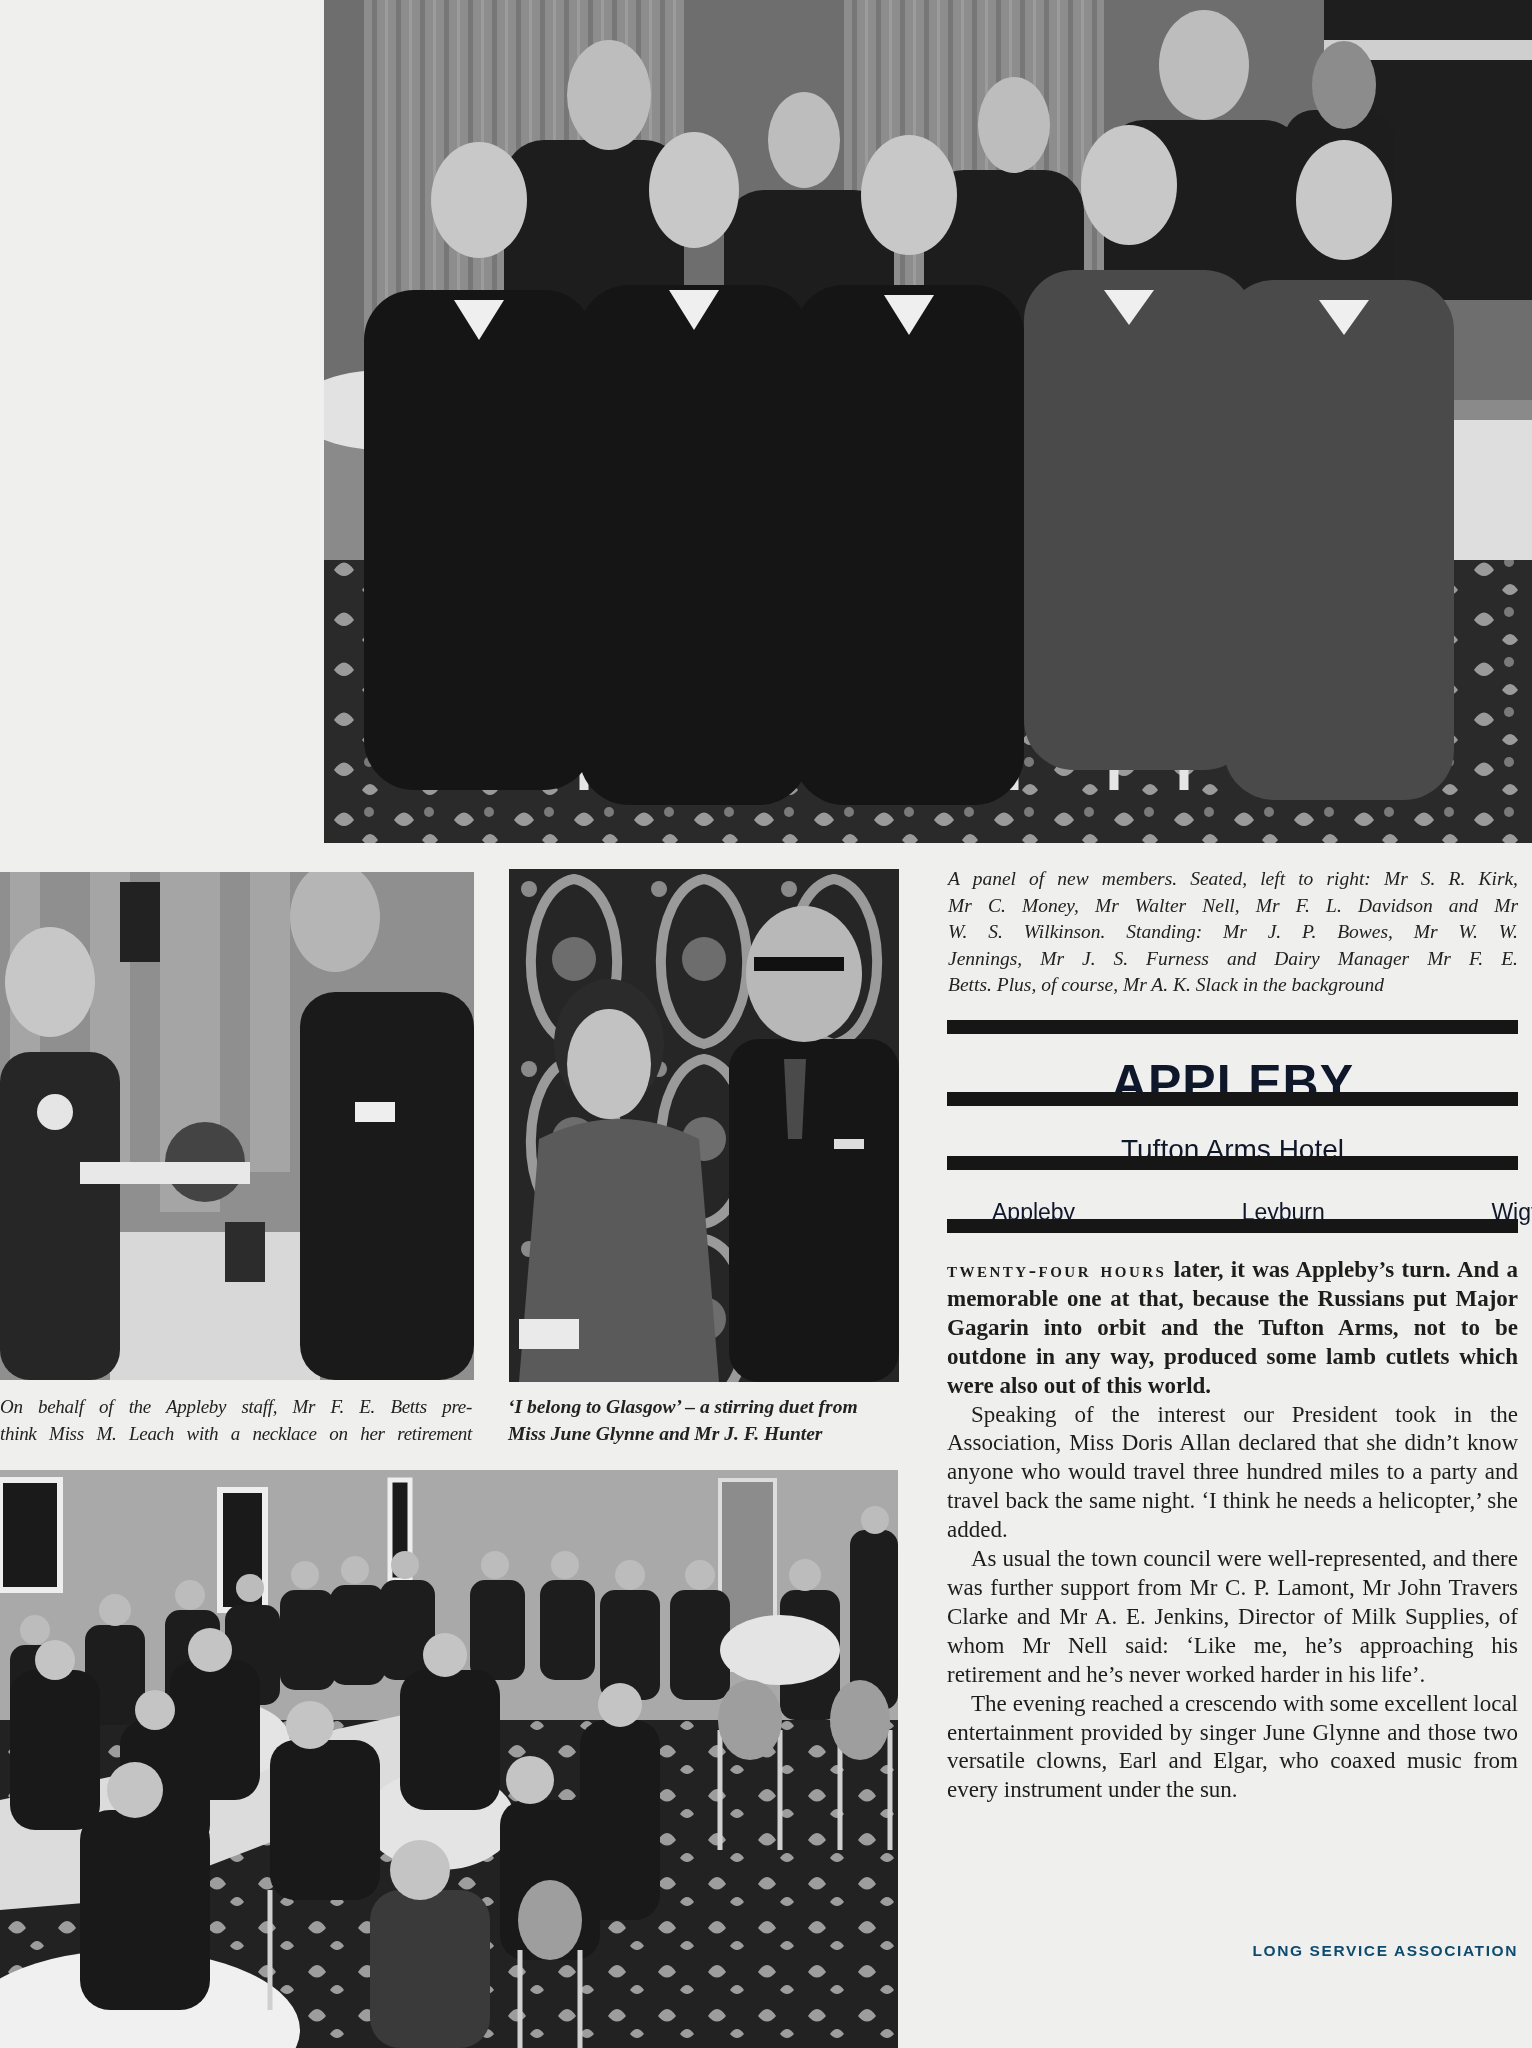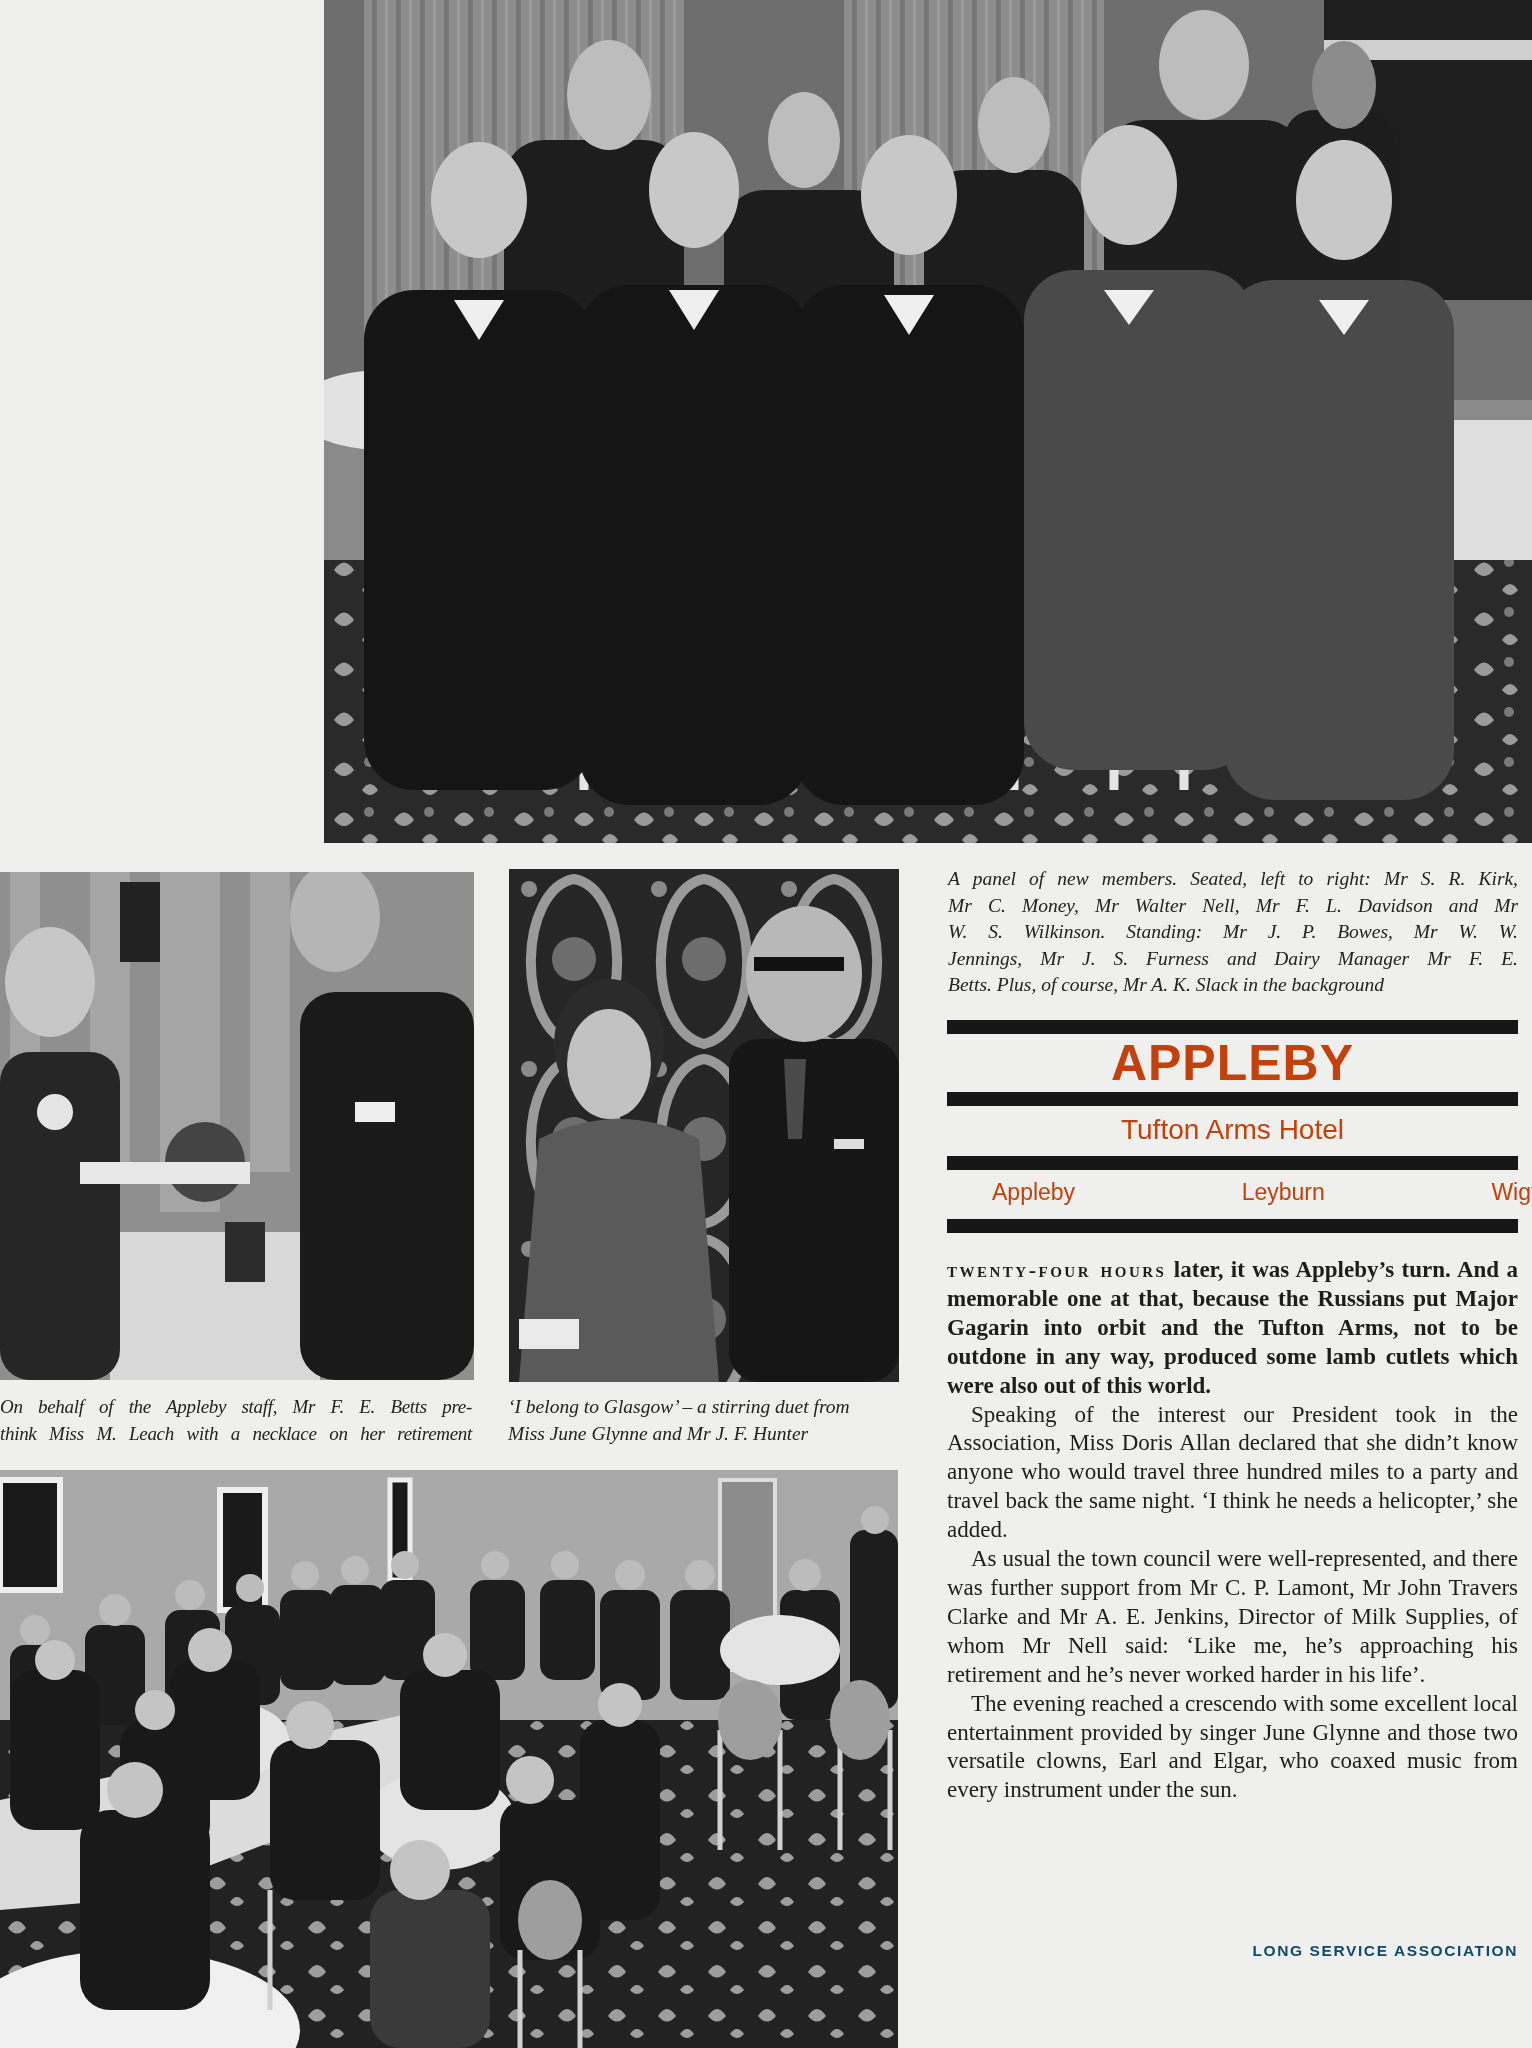--- a/index.html
+++ b/index.html
@@ -5,21 +5,21 @@
   html,body{margin:0;padding:0;}
   body{width:1532px;height:2048px;position:relative;overflow:hidden;background:#efefed;
        font-family:"Liberation Serif","DejaVu Serif",serif;color:#1c1c1c;}
   .photo{position:absolute;overflow:hidden;background:#3a3a3a;}
   .photo svg{display:block;width:100%;height:100%;}
   .caption{position:absolute;font-style:italic;font-size:19.5px;line-height:26.5px;color:#222;}
   .caption.justify{text-align:justify;text-align-last:justify;}
   .caption .last{text-align-last:left;}
   .bar{position:absolute;left:947px;width:571px;height:14px;background:#161616;}
   .banner-text{position:absolute;left:947px;width:571px;text-align:center;
-       font-family:"Liberation Sans","DejaVu Sans",sans-serif;color:#c2410c;}
+       font-family:"Liberation Sans","DejaVu Sans",sans-serif;color:#0f172a;margin-top:20px;}
   .body-col{position:absolute;left:947px;width:571px;font-size:23px;line-height:28.9px;text-align:justify;color:#1d1d1d;}
   .body-col p{margin:0;text-indent:24px;}
   .body-col p.first{text-indent:0;font-weight:bold;}
   .smallcaps{font-variant:small-caps;letter-spacing:2.5px;font-size:22px;text-transform:lowercase;}
   .footer{position:absolute;left:1100px;width:418px;top:1942px;text-align:right;
        font-family:Liberation Sans, sans-serif;font-weight:bold;font-size:15.5px;letter-spacing:1.6px;color:#0c4a6e;}
   .locations{display:flex;justify-content:space-between;padding:0 50px 0 45px;}
 </style>
 </head>
 <body>
@@ -152,21 +152,21 @@
     <ellipse cx="100" cy="195" rx="42" ry="55" fill="#c2c2c2"></ellipse>
     <rect x="10" y="450" width="60" height="30" fill="#eaeaea"></rect>
 
     <rect x="220" y="170" width="170" height="343" rx="30" fill="#161616"></rect>
     <ellipse cx="295" cy="105" rx="58" ry="68" fill="#b8b8b8"></ellipse>
     <rect x="245" y="88" width="90" height="14" fill="#111"></rect>
     <path d="M275 190 l22 0 l-4 80 l-14 0z" fill="#4a4a4a"></path>
     <rect x="325" y="270" width="30" height="10" fill="#ddd"></rect>
   </svg>
 </div>
-<div class="caption" style="left:508px;top:1394px;width:392px;font-size:19.5px;">
+<div class="caption" style="left:508px;top:1394px;width:392px;font-size:19.5px;font-weight:bold;">
   <div>‘I belong to Glasgow’ – a stirring duet from</div>
   <div style="">Miss June Glynne  and  Mr J. F. Hunter</div>
 </div>
 
 <div class="photo" style="left:0;top:1470px;width:898px;height:578px;" title="Dining room full of seated diners at round tables">
   <svg viewBox="0 0 898 578" preserveAspectRatio="none">
     <defs>
       <pattern id="carpet2" width="50" height="44" patternUnits="userSpaceOnUse">
         <rect width="50" height="44" fill="#222"></rect>
         <path d="M8 18 q9-14 18 0 q-9 11-18 0z M30 36 q7-10 14 0 q-7 8-14 0z" fill="#9d9d9d"></path>

